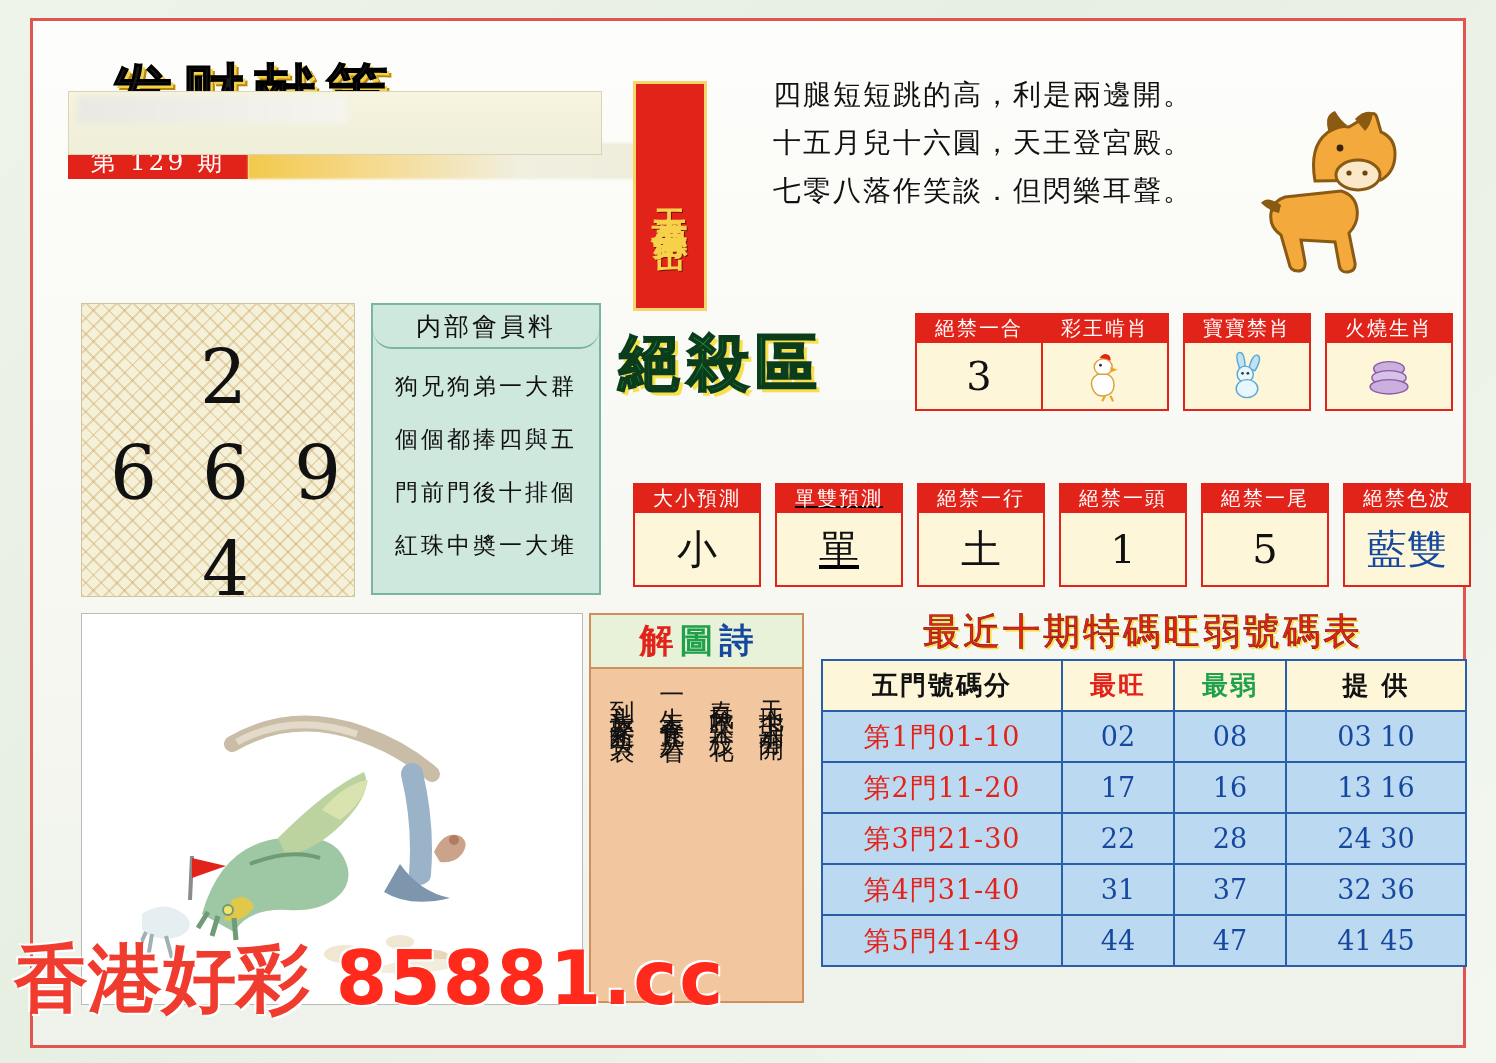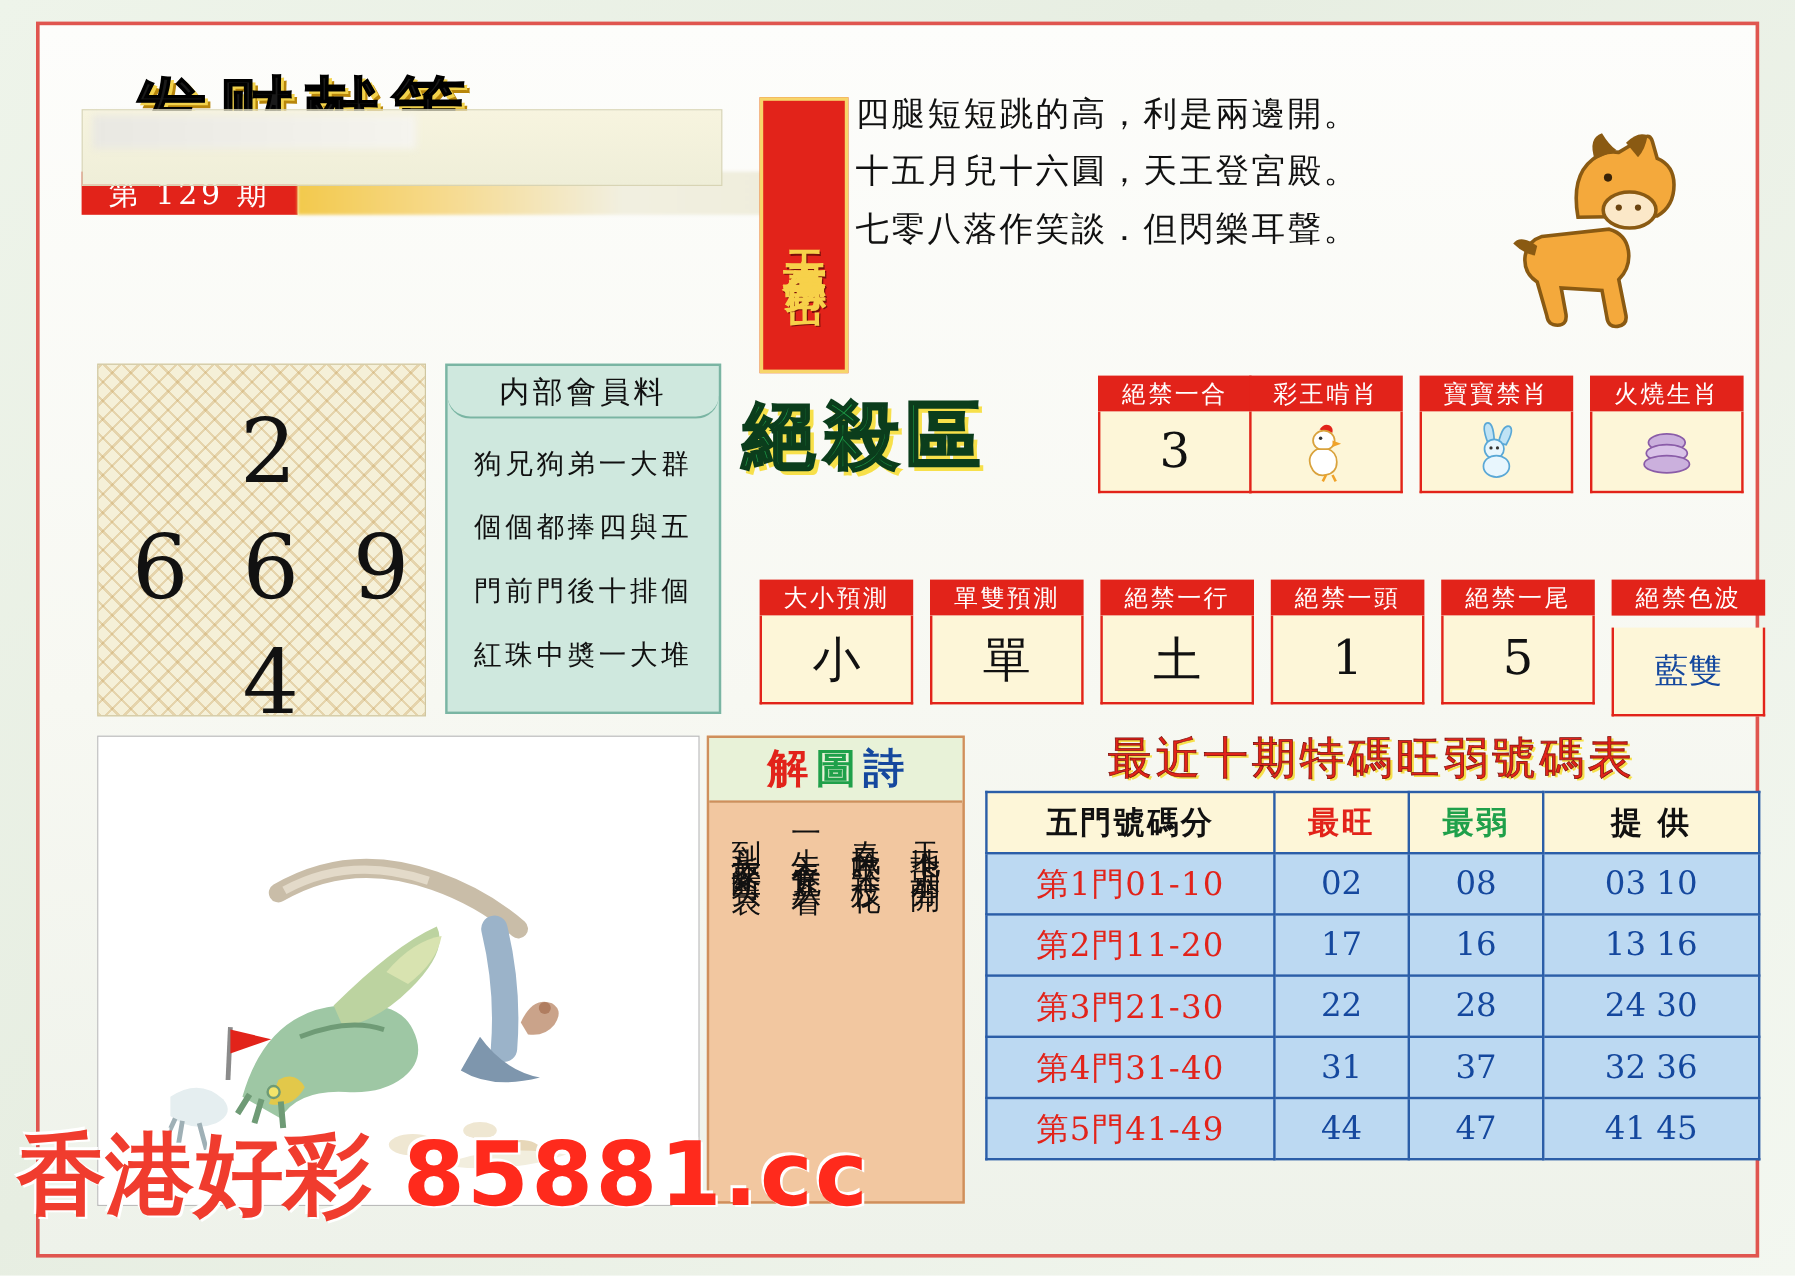--- a/index.html
+++ b/index.html
@@ -56,21 +56,21 @@
     position:absolute; left:600px; top:60px; width:74px; height:230px;
     background:#e2231a; border:3px solid #f7d56a; box-sizing:border-box;
     display:flex; align-items:center; justify-content:center;
   }
   .redseal span{
     writing-mode:vertical-rl; font-family:"DejaVu Serif", serif;
     font-size:36px; font-weight:bold; color:#f7d14a; letter-spacing:8px;
     text-shadow:1px 1px 0 #7a0f0a;
   }
 
-  .poem { position:absolute; left:680px; top:60px; width:510px; }
+  .poem { position:absolute; left:740px; top:60px; width:510px; }
   .poem div{
     font-family:"DejaVu Serif", serif; font-size:28px; color:#111;
     letter-spacing:2px; line-height:1.0; margin-bottom:20px; white-space:nowrap;
   }
 
   .horse { position:absolute; right:28px; top:80px; width:190px; height:190px; }
 
   
   .numpanel {
     position:absolute; left:48px; top:282px; width:272px; height:292px;
@@ -119,21 +119,21 @@
   .cell .hd{
     height:30px; background:#e2231a; color:#fff;
     font-family:"DejaVu Serif", serif; font-size:20px; letter-spacing:2px;
     display:flex; align-items:center; justify-content:center; white-space:nowrap;
   }
   .cell .bd{
     height:68px; background:#fdf6d8; border:2px solid #e2231a; border-top:none;
     box-sizing:border-box; display:flex; align-items:center; justify-content:center;
     font-family:"DejaVu Serif", serif; font-size:40px; color:#111;
   }
-  .cell .bd.sm { font-size:28px;margin-top:10px; }
+  .cell .bd.sm { font-size:40px; }
   .cell .bd.blue { color:#15489e; }
 
   .row2 { position:absolute; left:600px; top:462px; }
   .row2 .cell .bd { height:74px; }
 
   
   .picbox{
     position:absolute; left:48px; top:592px; width:500px; height:390px;
     background:#fff; border:1px solid #bbb; overflow:hidden;
   }
@@ -291,21 +291,21 @@
         </svg>
       </div>
     </div>
   </div>
 
   <div class="row2">
     <div class="cell" style="left:0px;top:0px;">
       <div class="hd">大小預測</div>
       <div class="bd">小</div>
     </div>
-    <div class="cell" style="left:142px;top:0px;">
+    <div class="cell" style="left:142px;top:0px;text-decoration:underline;">
       <div class="hd">單雙預測</div>
       <div class="bd">單</div>
     </div>
     <div class="cell" style="left:284px;top:0px;">
       <div class="hd">絕禁一行</div>
       <div class="bd">土</div>
     </div>
     <div class="cell" style="left:426px;top:0px;">
       <div class="hd">絕禁一頭</div>
       <div class="bd">1</div>

